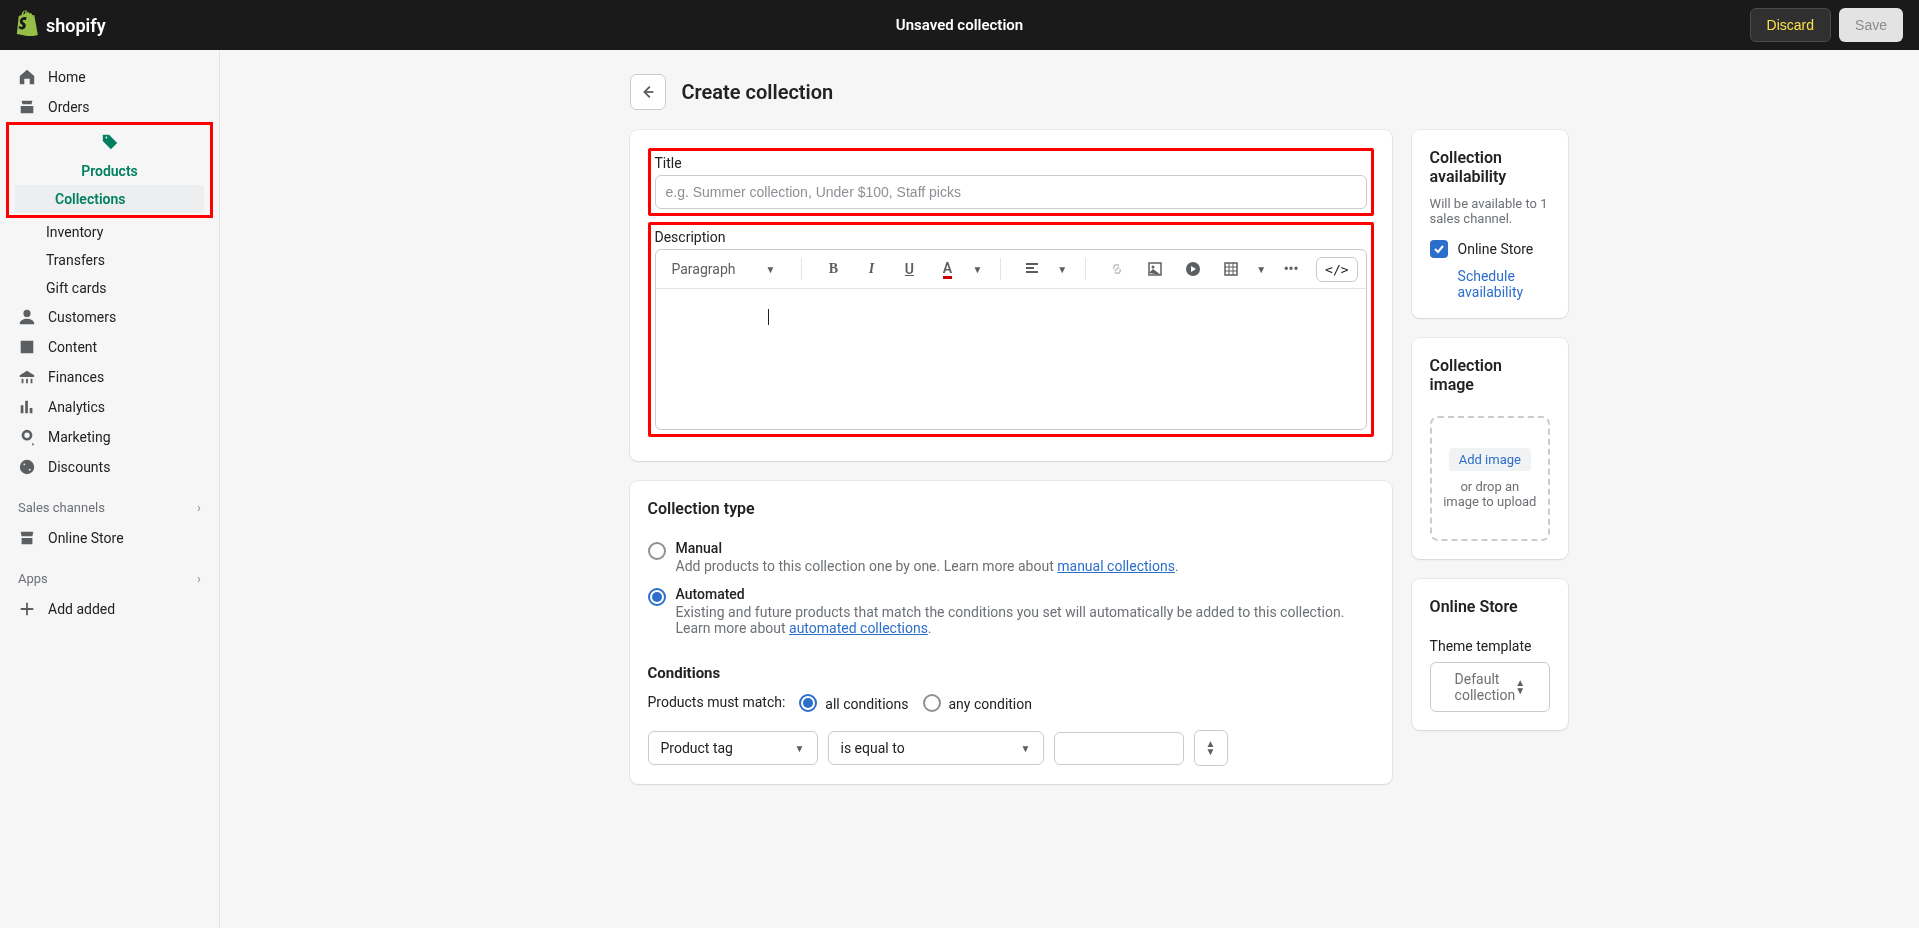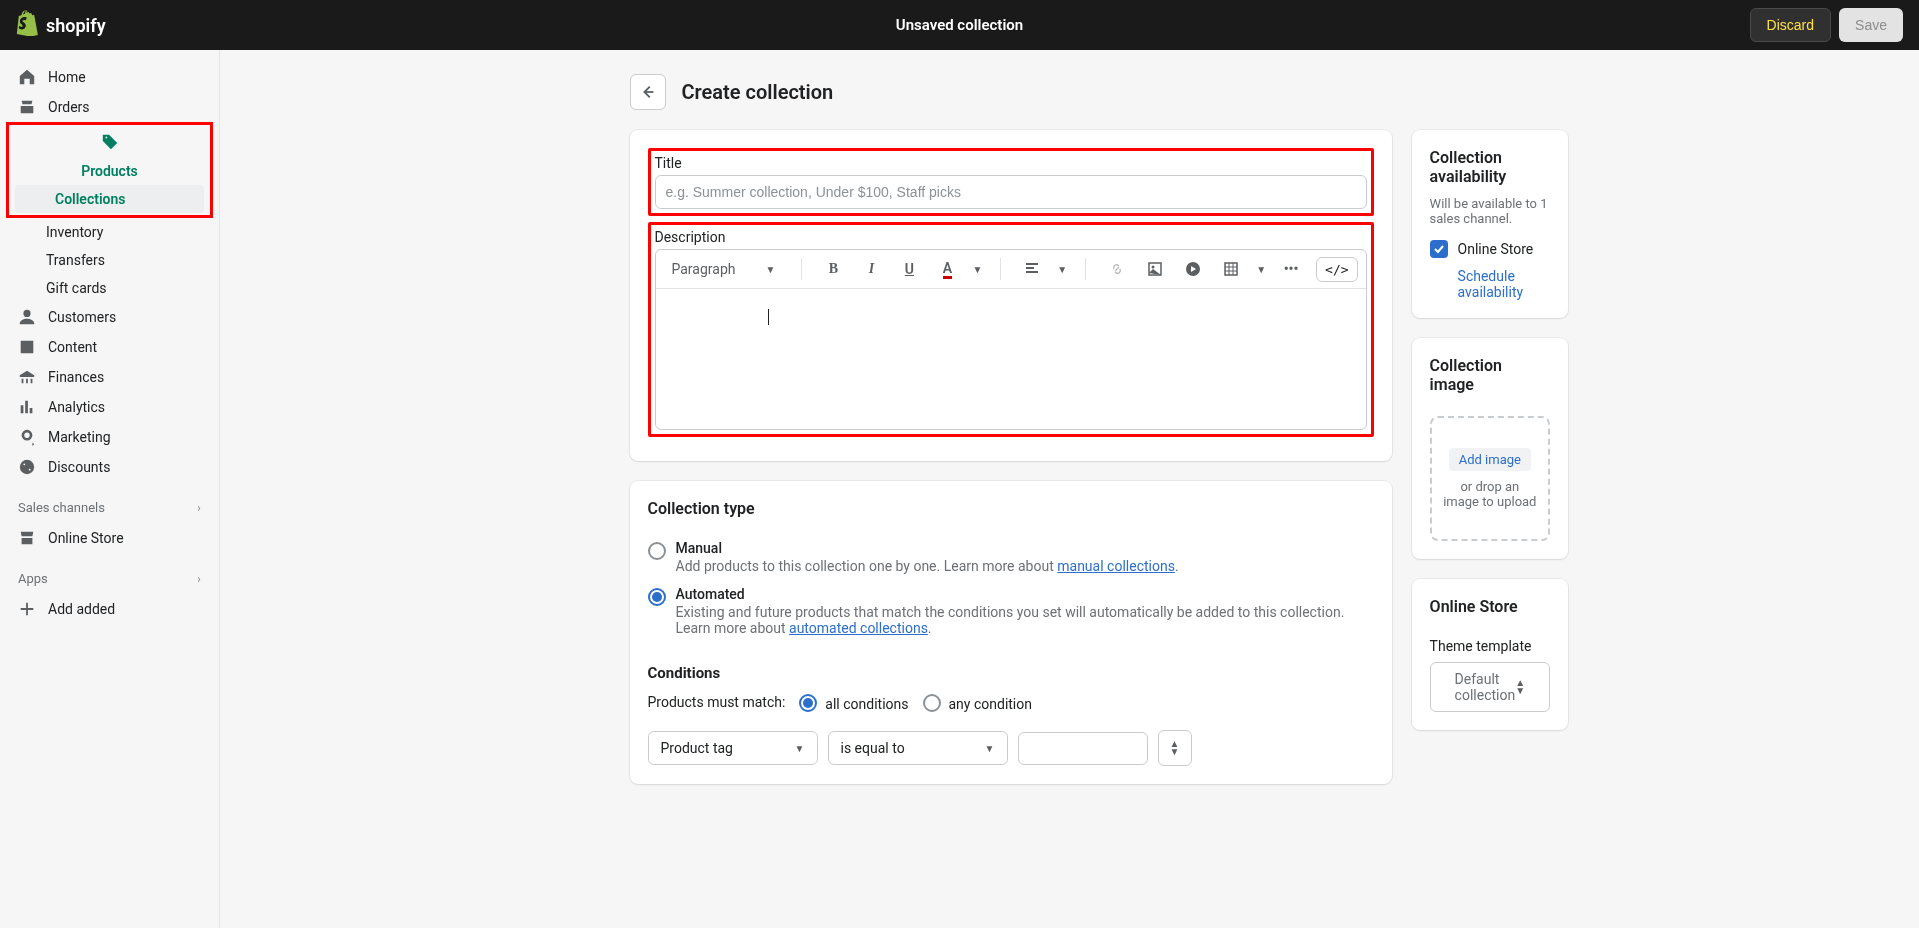--- a/index.html
+++ b/index.html
@@ -71,21 +71,21 @@
 .radio-desc { color: #6d7175; font-size: 14px; margin-top: 2px; }
 .link { color: #2c6ecb; text-decoration: underline; cursor: pointer; }
 
 
 .cond-label { margin-bottom: 10px; font-weight: 700; font-size: 15px; }
 .cond-match-row { display: flex; align-items: center; gap: 14px; margin-bottom: 18px; }
 .inline-radio { display: flex; align-items: flex-end; gap: 8px; }
 .cond-row { display: flex; gap: 10px; align-items: center; }
 .select-box { border: 1px solid #c9cccf; border-radius: 6px; padding: 8px 12px; display: flex; align-items: center; justify-content: space-between; background: #fff; cursor: pointer; font-size: 14px; }
 .select-box.w1 { width: 170px; }
-.select-box.w2 { width: 180px; }
+.select-box.w2 { width: 216px; }
 .cond-input { width: 130px; border: 1px solid #c9cccf; border-radius: 6px; padding: 8px; }
 .sort-btn { width: 34px; height: 36px; border: 1px solid #c9cccf; border-radius: 6px; background: #fff; display: flex; align-items: center; justify-content: center; cursor: pointer; }
 
 
 .side-sub { color: #6d7175; font-size: 13px; margin-bottom: 14px; }
 .check-row { display: flex; align-items: center; gap: 10px; margin-bottom: 10px; }
 .checkbox { width: 18px; height: 18px; background: #2c6ecb; border-radius: 4px; display: flex; align-items: center; justify-content: center; }
 .checkbox svg { width: 12px; height: 12px; fill: #fff; }
 .side-link { color: #2c6ecb; margin-left: 28px; cursor: pointer; }
 

